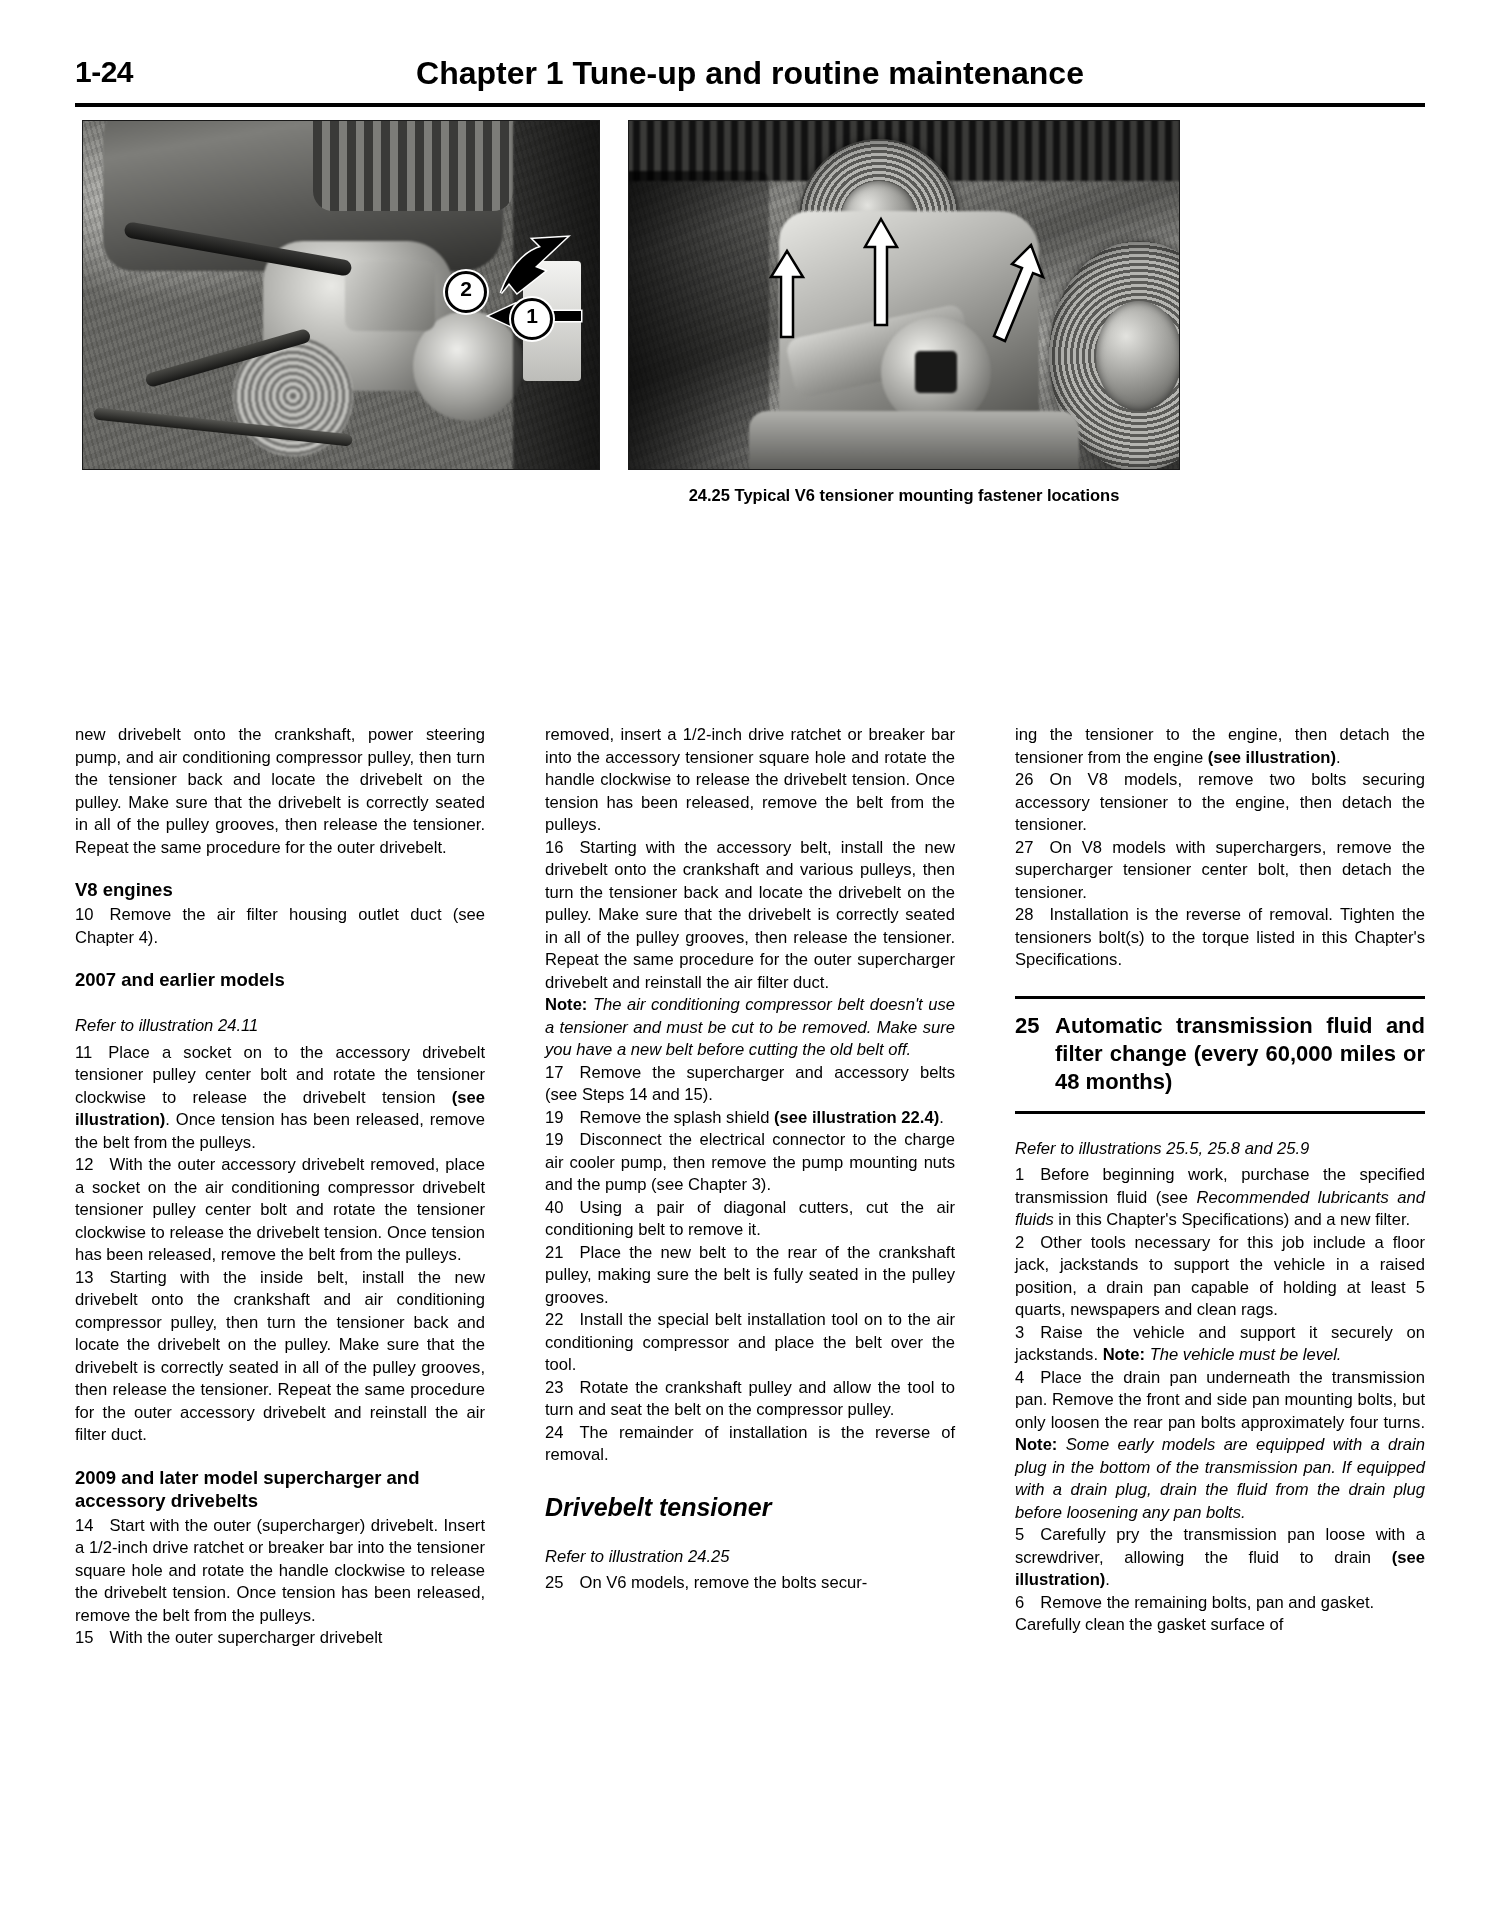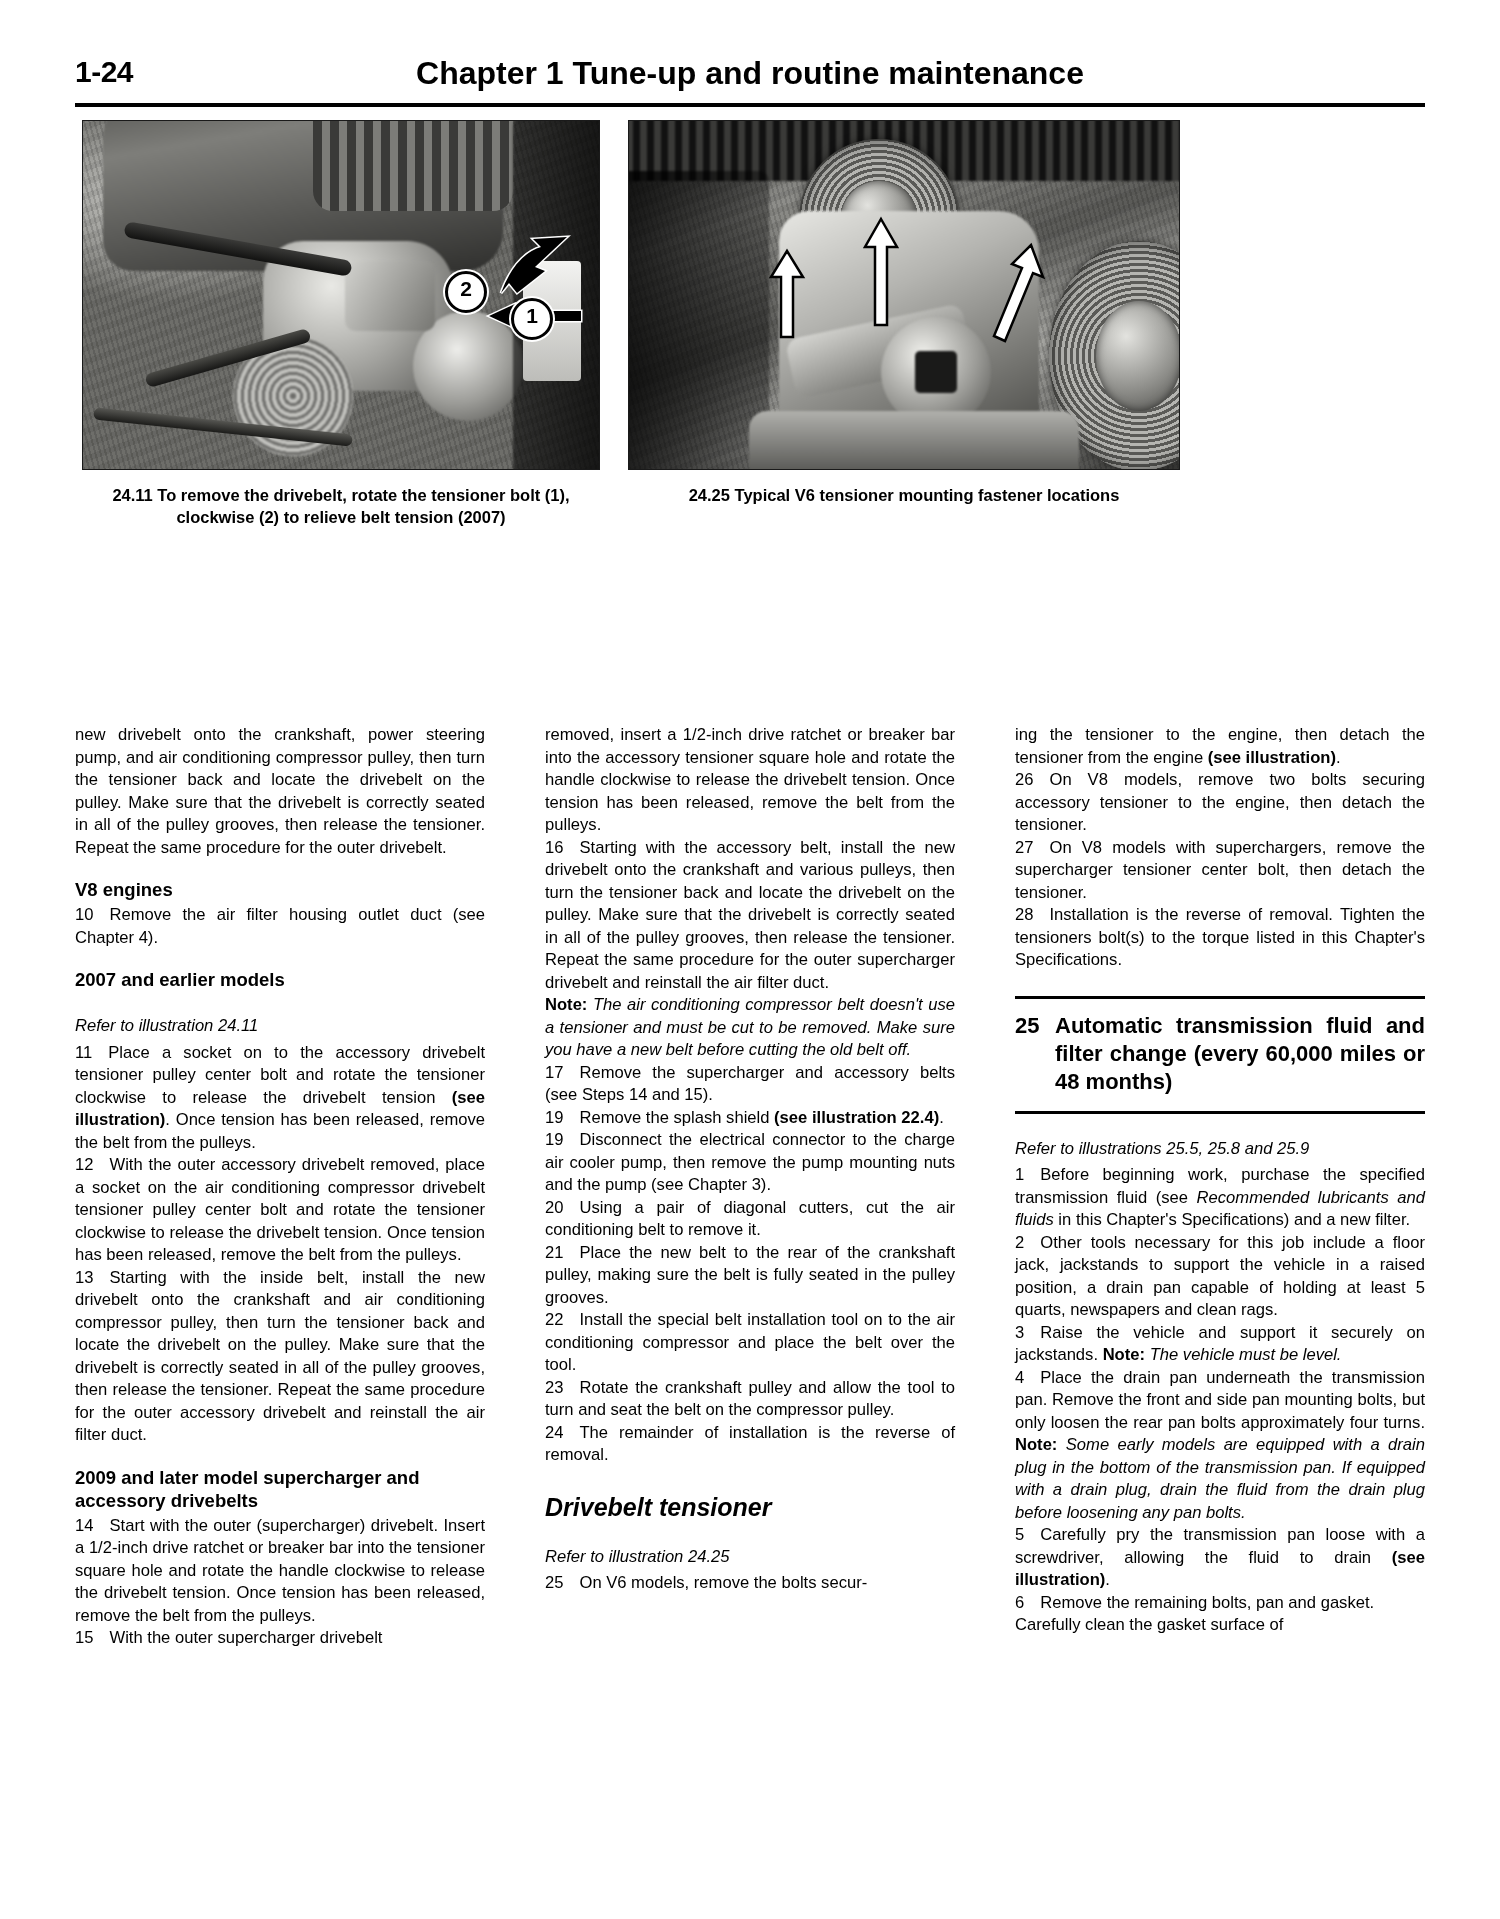--- a/index.html
+++ b/index.html
@@ -280,24 +280,20 @@
           <path d="M92 10 L60 40 L70 44 L42 66 L34 56 L26 66 Q40 28 66 20 L58 12 Z" fill="#000" stroke="#fff" stroke-width="3"></path>
           <path d="M92 10 L60 40 L70 44 L42 66 L34 56 L26 66 Q40 28 66 20 L58 12 Z" fill="#000"></path>
         </svg>
         <div class="callout" style="left:362px; top:150px;">2</div>
 
         <svg class="arrow-svg" style="left:402px; top:180px;" width="100" height="30" viewBox="0 0 100 30">
           <path d="M4 15 L30 3 L30 10 L96 10 L96 20 L30 20 L30 27 Z" fill="#000" stroke="#fff" stroke-width="3"></path>
           <path d="M4 15 L30 3 L30 10 L96 10 L96 20 L30 20 L30 27 Z" fill="#000"></path>
         </svg>
         <div class="callout" style="left:428px; top:177px;">1</div>
-      </div>
-      <div class="caption">
-        <div>24.11  To remove the drivebelt, rotate the tensioner bolt (1),</div>
-        <div>clockwise (2) to relieve belt tension (2007)</div>
       </div>
     </div>
 
     <div class="figure right">
       <div class="photo right">
         <div class="bay" style="background:linear-gradient(160deg,#3c3c3a 0%,#8e8e8a 25%,#5b5b58 48%,#a9a9a5 68%,#3a3a38 100%);"></div>
 
         <div class="blob" style="left:-10px; top:-10px; width:580px; height:70px; border-radius:0;
                     background:repeating-linear-gradient(90deg,#111 0 7px,#3a3a38 7px 14px);"></div>
 
@@ -375,21 +371,21 @@
 
 
       <p class="body"><b>Note:</b><i> The air conditioning compressor belt doesn't use a tensioner and must be cut to be removed. Make sure you have a new belt before cutting the old belt off.</i></p>
 
       <p class="body"><span class="num">17</span><span class="gap"></span><span>Remove the supercharger and accessory belts (see Steps 14 and 15).</span></p>
 
       <p class="body"><span class="num">19</span><span class="gap"></span><span>Remove the splash shield </span><b>(see illustration 22.4)</b><span>.</span></p>
 
       <p class="body"><span class="num">19</span><span class="gap"></span><span>Disconnect the electrical connector to the charge air cooler pump, then remove the pump mounting nuts and the pump (see Chapter 3).</span></p>
 
-      <p class="body"><span class="num">20</span><span class="gap"></span><span>Using a pair of diagonal cutters, cut the air conditioning belt to remove it.</span></p>
+      <p class="body"><span class="num">40</span><span class="gap"></span><span>Using a pair of diagonal cutters, cut the air conditioning belt to remove it.</span></p>
 
       <p class="body"><span class="num">21</span><span class="gap"></span><span>Place the new belt to the rear of the crankshaft pulley, making sure the belt is fully seated in the pulley grooves.</span></p>
 
       <p class="body"><span class="num">22</span><span class="gap"></span><span>Install the special belt installation tool on to the air conditioning compressor and place the belt over the tool.</span></p>
 
       <p class="body"><span class="num">23</span><span class="gap"></span><span>Rotate the crankshaft pulley and allow the tool to turn and seat the belt on the compressor pulley.</span></p>
 
       <p class="body"><span class="num">24</span><span class="gap"></span><span>The remainder of installation is the reverse of removal.</span></p>
 
       <h2 class="sec-italic">Drivebelt tensioner</h2>

